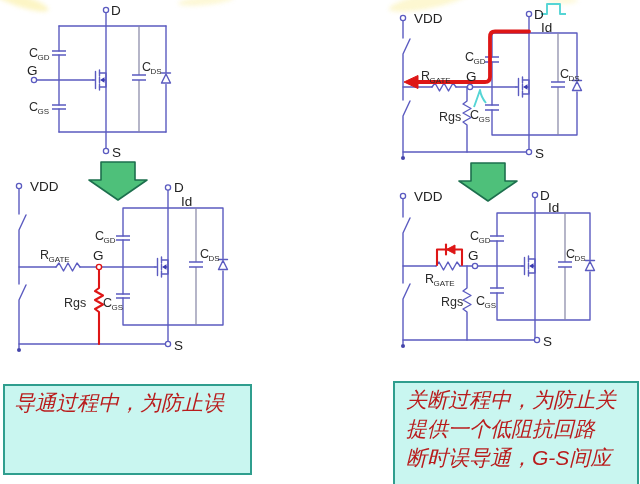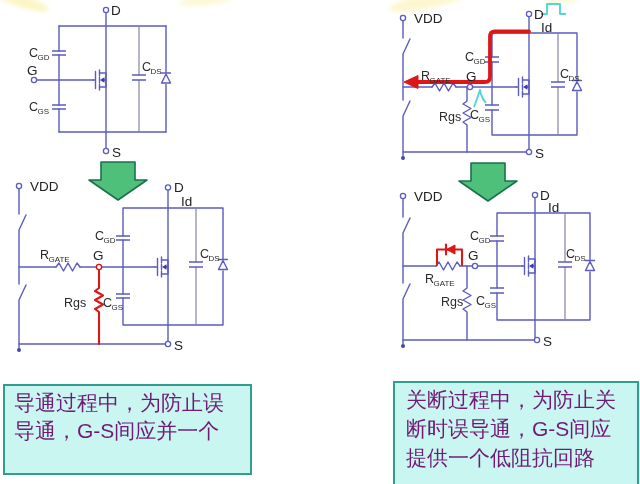--- a/index.html
+++ b/index.html
@@ -16,21 +16,21 @@
   .node{fill:#ffffff;stroke:#5b5bc0;stroke-width:1.3;}
   .gnode-red{fill:#ffffff;stroke:#de1616;stroke-width:1.4;}
   .dot{fill:#4444aa;}
   .lbl{font-size:12.5px;fill:#2b2b2b;}
   .sub{font-size:8px;fill:#2b2b2b;}
   .term{font-size:13.5px;fill:#222;}
   .arrow{fill:#4ec07a;stroke:#1d6f4d;stroke-width:1.6;stroke-linejoin:round;}
   .reddiode{fill:#de1616;stroke:#de1616;}
   
   .note{position:absolute;box-sizing:border-box;background:#c9f6f0;border:2px solid #2f9e8e;
-        color:#701a75;font-size:21px;}
+        color:#b91c1c;font-size:21px;font-style:italic;}
   .note-left{left:3px;top:384px;width:249px;height:91px;padding:3px 0 0 9px;line-height:28px;}
   .note-right{left:393px;top:381px;width:246px;height:128px;padding:2px 0 0 11px;line-height:29px;}
   
   .smudge{position:absolute;background:rgba(250,236,150,0.55);filter:blur(2px);border-radius:50%;}
 </style>
 </head>
 <body>
 
 <div class="stage">
 
@@ -239,21 +239,20 @@
       <text class="sub" x="478.5" y="243">GD</text>
       <text class="lbl" x="476" y="305">C</text>
       <text class="sub" x="484.5" y="308">GS</text>
       <text class="lbl" x="566" y="258">C</text>
       <text class="sub" x="574.5" y="261">DS</text>
     </g>
   </svg>
 
   <div class="note note-left">
     <div>导通过程中，为防止误</div>
-    <div>导通，G-S间应并一个</div>
   </div>
   <div class="note note-right">
     <div>关断过程中，为防止关</div>
+    <div>提供一个低阻抗回路</div>
     <div>断时误导通，G-S间应</div>
-    <div>提供一个低阻抗回路</div>
   </div>
 
 </div>
 
 </body></html>

